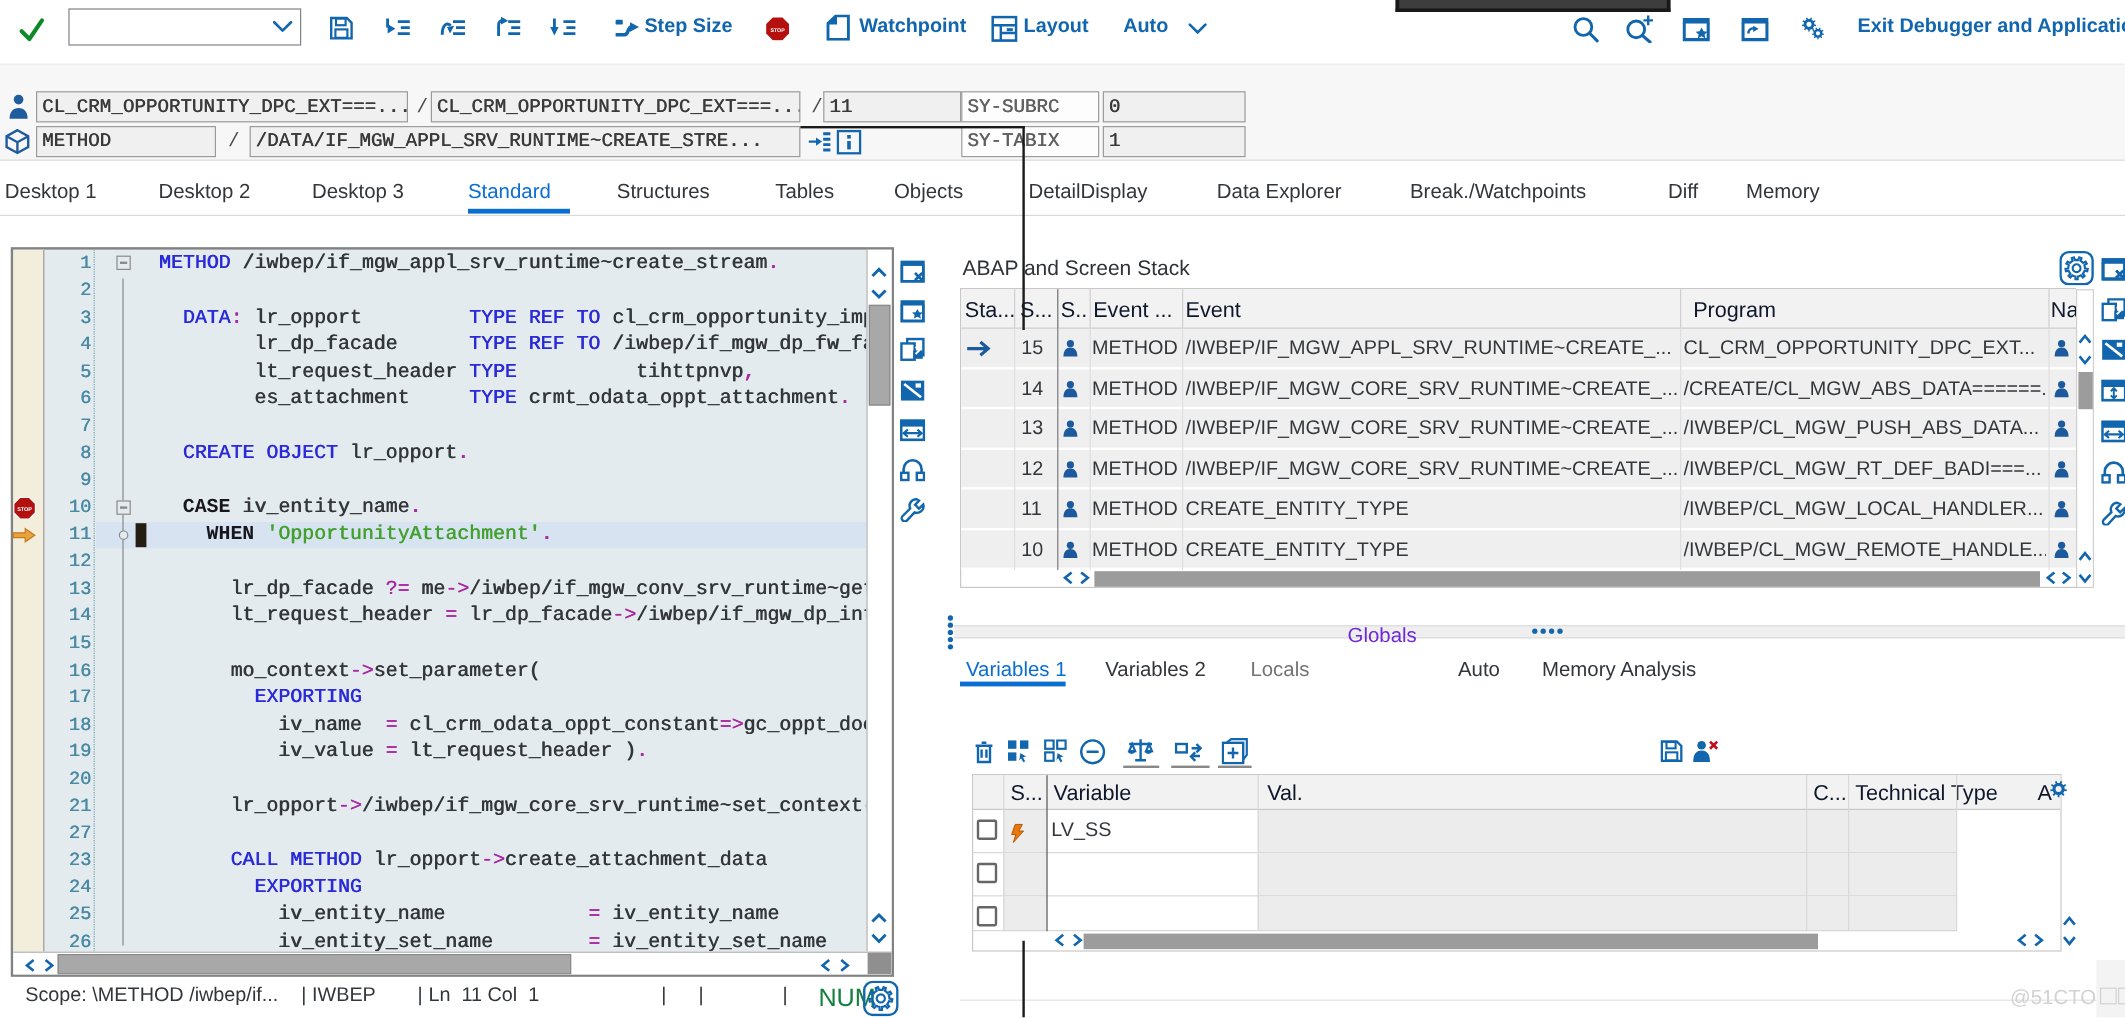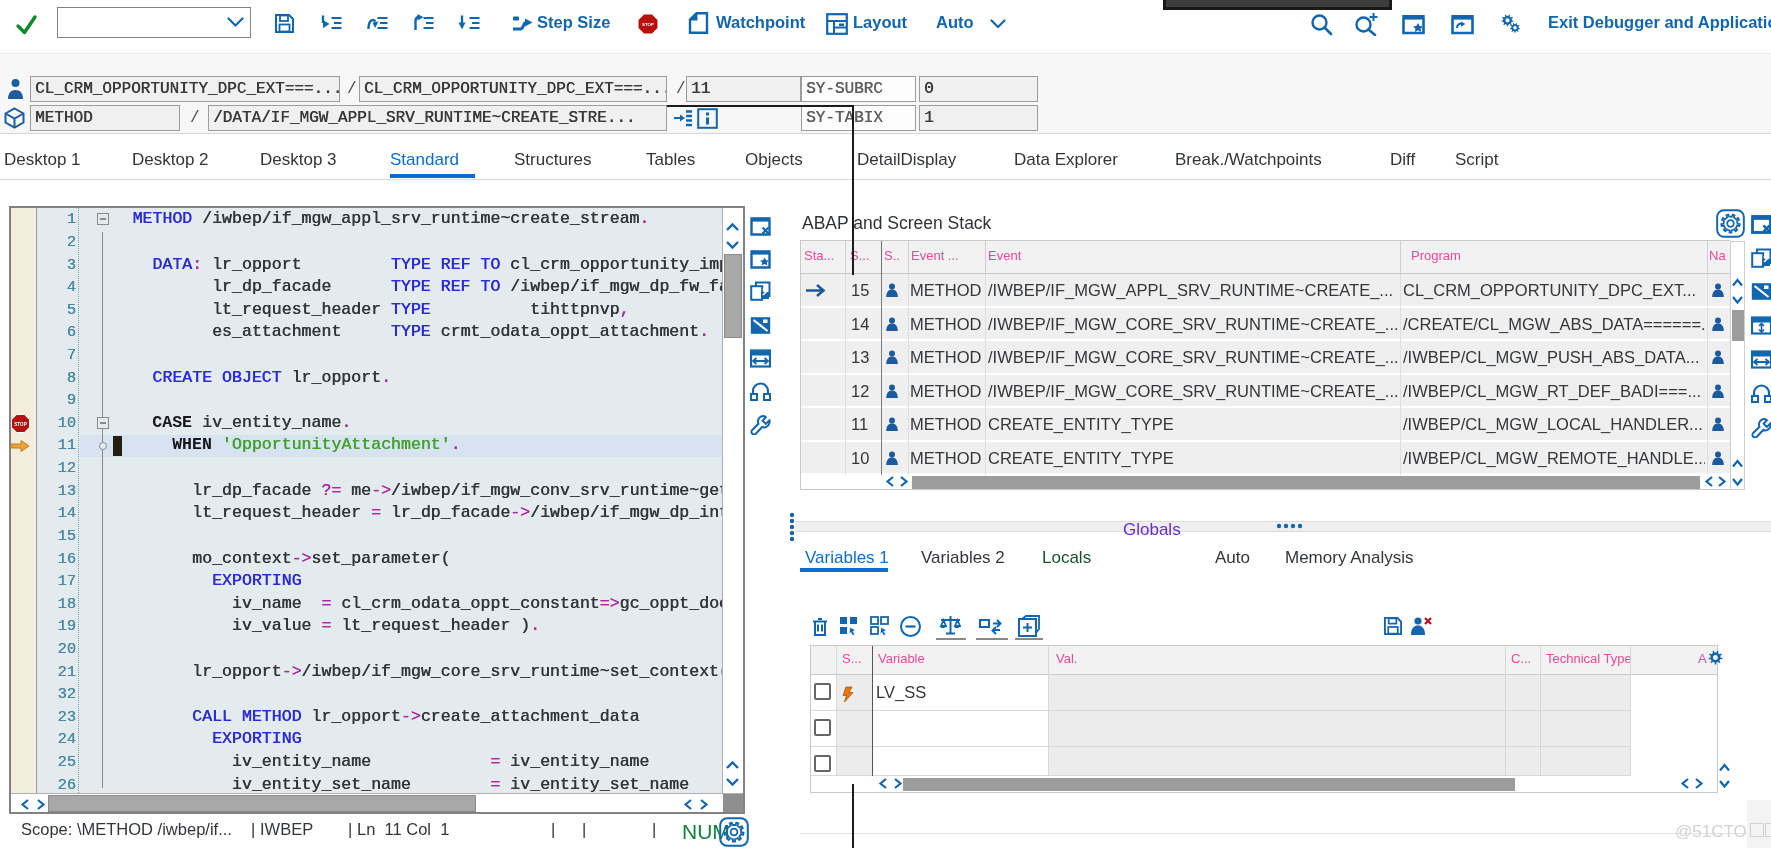--- a/index.html
+++ b/index.html
@@ -4,21 +4,21 @@
 body{width:1771px;height:848px;overflow:hidden;background:#fff;position:relative;
 font-family:"Liberation Sans",sans-serif;}
 .a{position:absolute}
 .tb{font-size:16.5px;font-weight:bold;color:#1266ad;white-space:nowrap}
 .tab{position:absolute;font-size:17px;color:#32363a;white-space:nowrap}
 .fld{position:absolute;height:26px;background:#f0f0f0;border:1px solid #9c9c9c;box-sizing:border-box;
 font-family:"Liberation Mono",monospace;font-size:16px;line-height:24px;color:#3a3a3a;
 padding-left:4px;white-space:pre;overflow:hidden;text-shadow:0.4px 0 0 #3a3a3a}
 .lab{background:#fdfdfd;color:#606060;text-shadow:0.4px 0 0 #606060}
 .sl{position:absolute;font-family:"Liberation Mono",monospace;font-size:16px;color:#4a4a4a}
-.hdr{position:absolute;font-size:13px;color:#ec4899;white-space:nowrap}
+.hdr{position:absolute;font-size:18px;color:#0f172a;white-space:nowrap}
 .cell{position:absolute;font-size:16.5px;color:#33363a;white-space:nowrap;overflow:hidden}
 .k{color:#2a2ad8;text-shadow:0.5px 0 0 #2a2ad8}.f{color:#16161c;font-weight:bold}.i{color:#33363b;text-shadow:0.5px 0 0 #33363b}.o{color:#aa28a2;text-shadow:0.5px 0 0 #aa28a2}.s{color:#43a12e;text-shadow:0.5px 0 0 #43a12e}
 .ln{color:#4a8aa5;text-align:right;text-shadow:0.4px 0 0 #4a8aa5}
 </style></head><body>
 
 <div class="a" style="left:1163px;top:0;width:229px;height:10px;background:#3d3d3d;border-left:3px solid #191919;border-right:3px solid #191919;border-bottom:3px solid #191919;box-sizing:border-box"></div>
 <svg class="a" style="left:15px;top:14px" width="23" height="22" viewBox="0 0 23 22">
     <path d="M3 12 l6.5 6.5 L20 3" fill="none" stroke="#0d8a28" stroke-width="3.4" stroke-linecap="round" stroke-linejoin="round"></path>
   </svg>
 <div class="a" style="left:57px;top:7px;width:194px;height:31px;background:#fff;border:1px solid #7f8287;box-sizing:border-box"></div>
@@ -135,21 +135,21 @@
 <div class="tab" style="left:4px;top:150px">Desktop 1</div>
 <div class="tab" style="left:132px;top:150px">Desktop 2</div>
 <div class="tab" style="left:260px;top:150px">Desktop 3</div>
 <div class="tab" style="left:514px;top:150px">Structures</div>
 <div class="tab" style="left:646px;top:150px">Tables</div>
 <div class="tab" style="left:745px;top:150px">Objects</div>
 <div class="tab" style="left:857px;top:150px">DetailDisplay</div>
 <div class="tab" style="left:1014px;top:150px">Data Explorer</div>
 <div class="tab" style="left:1175px;top:150px">Break./Watchpoints</div>
 <div class="tab" style="left:1390px;top:150px">Diff</div>
-<div class="tab" style="left:1455px;top:150px">Script</div>
+<div class="tab" style="left:1455px;top:150px">Memory</div>
 <div class="tab" style="left:390px;top:150px;color:#0a6ed1">Standard</div>
 <div class="a" style="left:390px;top:174px;width:85px;height:4px;background:#0a6ed1"></div>
 <div class="a" style="left:9px;top:206px;width:736px;height:608px;border:2px solid #828282;background:#e4ebee;box-sizing:border-box;overflow:hidden">
 <div class="a" style="left:0;top:0;width:25px;height:585px;background:#f3eedb;border-right:1px solid #9a9a9a"></div>
 <div class="a ln" style="left:28px;top:0.4px;width:37px;font-family:'Liberation Mono',monospace;font-size:15.5px;line-height:22.62px">
       <div style="height:22.62px">1</div>
       <div style="height:22.62px">2</div>
       <div style="height:22.62px">3</div>
       <div style="height:22.62px">4</div>
       <div style="height:22.62px">5</div>
@@ -162,21 +162,21 @@
       <div style="height:22.62px">12</div>
       <div style="height:22.62px">13</div>
       <div style="height:22.62px">14</div>
       <div style="height:22.62px">15</div>
       <div style="height:22.62px">16</div>
       <div style="height:22.62px">17</div>
       <div style="height:22.62px">18</div>
       <div style="height:22.62px">19</div>
       <div style="height:22.62px">20</div>
       <div style="height:22.62px">21</div>
-      <div style="height:22.62px">32</div>
+      <div style="height:22.62px">27</div>
       <div style="height:22.62px">23</div>
       <div style="height:22.62px">24</div>
       <div style="height:22.62px">25</div>
       <div style="height:22.62px">26</div>
     </div>
 <div class="a" style="left:67px;top:0;width:0;height:585px;border-left:1px dotted #6fa3ad"></div>
 <div class="a" style="left:69px;top:226.6px;width:642px;height:22.6px;background:#d8e3f1"></div>
 <div class="a" style="left:91px;top:24px;width:0;height:556px;border-left:1px solid #8a8a8a"></div>
 <div class="a" style="left:85.5px;top:5.4px;width:12px;height:12px;background:#e4ebee;border:1px solid #8a8a8a;box-sizing:border-box"></div>
 <div class="a" style="left:88.5px;top:10.4px;width:6px;height:2px;background:#8a8a8a"></div>
@@ -437,21 +437,21 @@
   </svg>
 <svg class="a" style="left:789px;top:512px" width="6" height="30" viewBox="0 0 6 30">
     <circle cx="3" cy="3" r="2.2" fill="#1266ad"></circle>
     <circle cx="3" cy="9" r="2.2" fill="#1266ad"></circle>
     <circle cx="3" cy="15" r="2.2" fill="#1266ad"></circle>
     <circle cx="3" cy="21" r="2.2" fill="#1266ad"></circle>
     <circle cx="3" cy="27" r="2.2" fill="#1266ad"></circle>
   </svg>
 <div class="a" style="left:805px;top:548px;font-size:17px;color:#0a6ed1;white-space:nowrap">Variables 1</div>
 <div class="a" style="left:921px;top:548px;font-size:17px;color:#32363a;white-space:nowrap">Variables 2</div>
-<div class="a" style="left:1042px;top:548px;font-size:17px;color:#14532d;white-space:nowrap">Locals</div>
+<div class="a" style="left:1042px;top:548px;font-size:17px;color:#737373;white-space:nowrap">Locals</div>
 <div class="a" style="left:1123px;top:520px;font-size:17px;color:#6d28d9;white-space:nowrap">Globals</div>
 <div class="a" style="left:1215px;top:548px;font-size:17px;color:#32363a;white-space:nowrap">Auto</div>
 <div class="a" style="left:1285px;top:548px;font-size:17px;color:#32363a;white-space:nowrap">Memory Analysis</div>
 <div class="a" style="left:800px;top:568px;width:88px;height:4px;background:#0a6ed1"></div>
 <svg class="a" style="left:810px;top:616px" width="20" height="21" viewBox="0 0 20 21">
 <path d="M3 5.5 h14 M5 5.5 V19 h10 V5.5 M8 3 h4 M8 8.5 v7 M12 8.5 v7" fill="none" stroke="#1266ad" stroke-width="2"></path>
   </svg>
 <svg class="a" style="left:839px;top:616px" width="20" height="21" viewBox="0 0 20 21">
 <rect x="1" y="1" width="7" height="7" fill="#1266ad"></rect>
     <rect x="11" y="1" width="7" height="7" fill="#1266ad"></rect>

